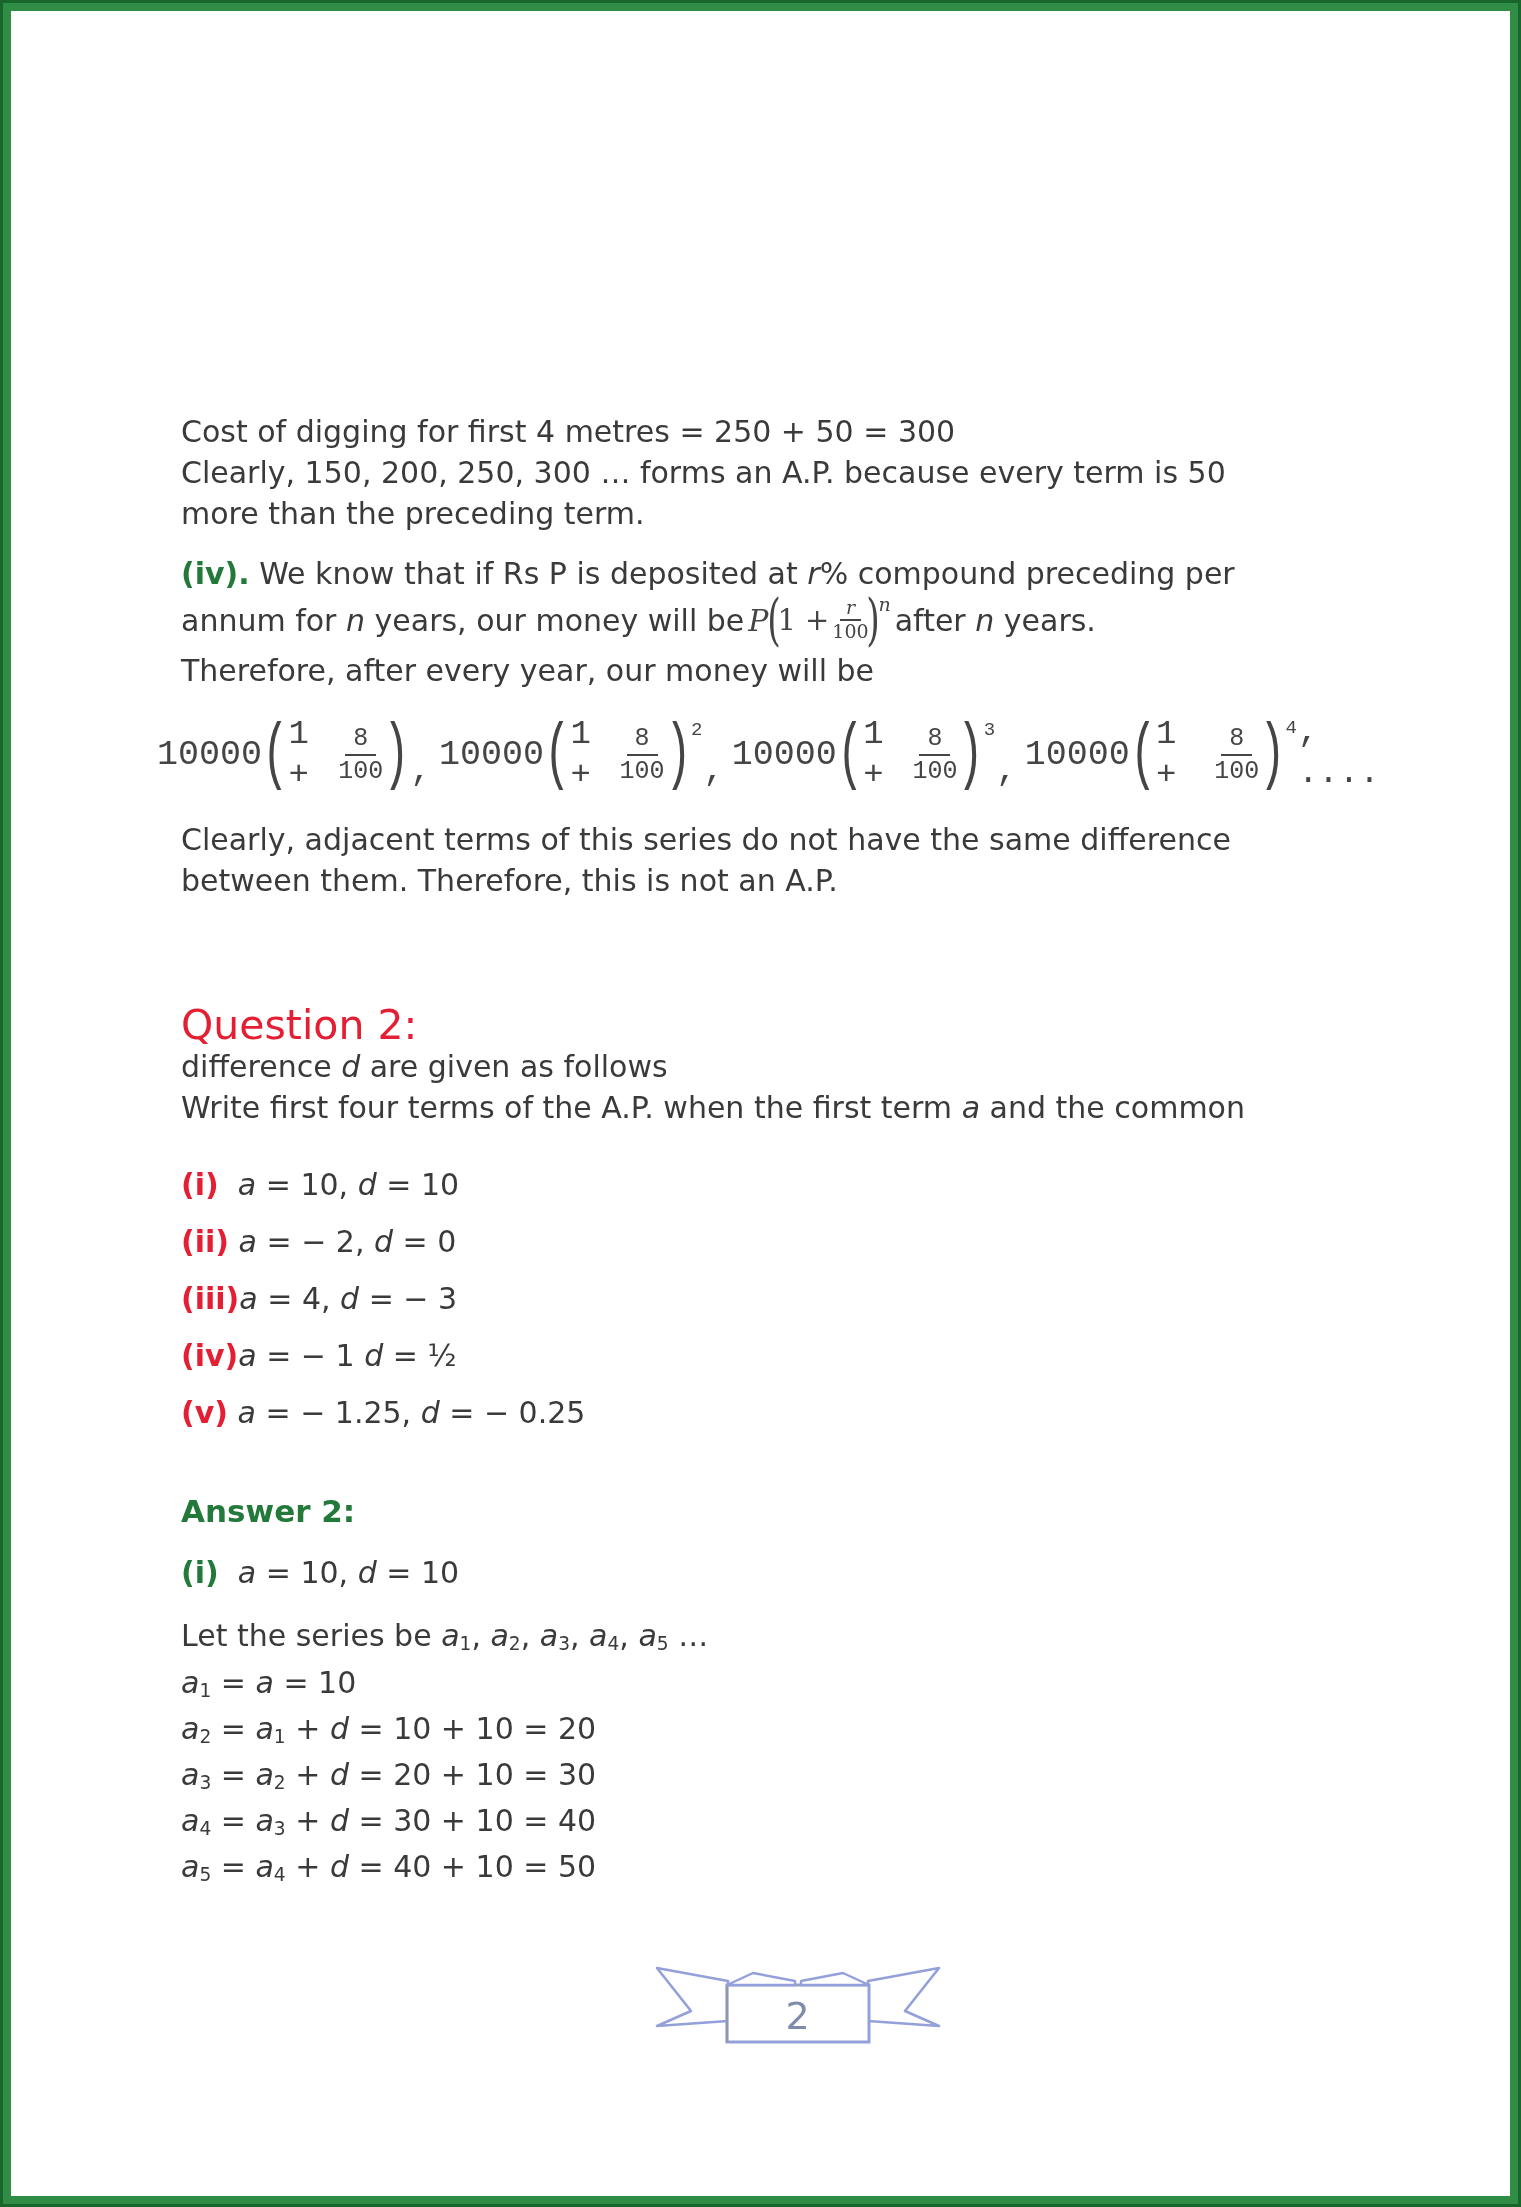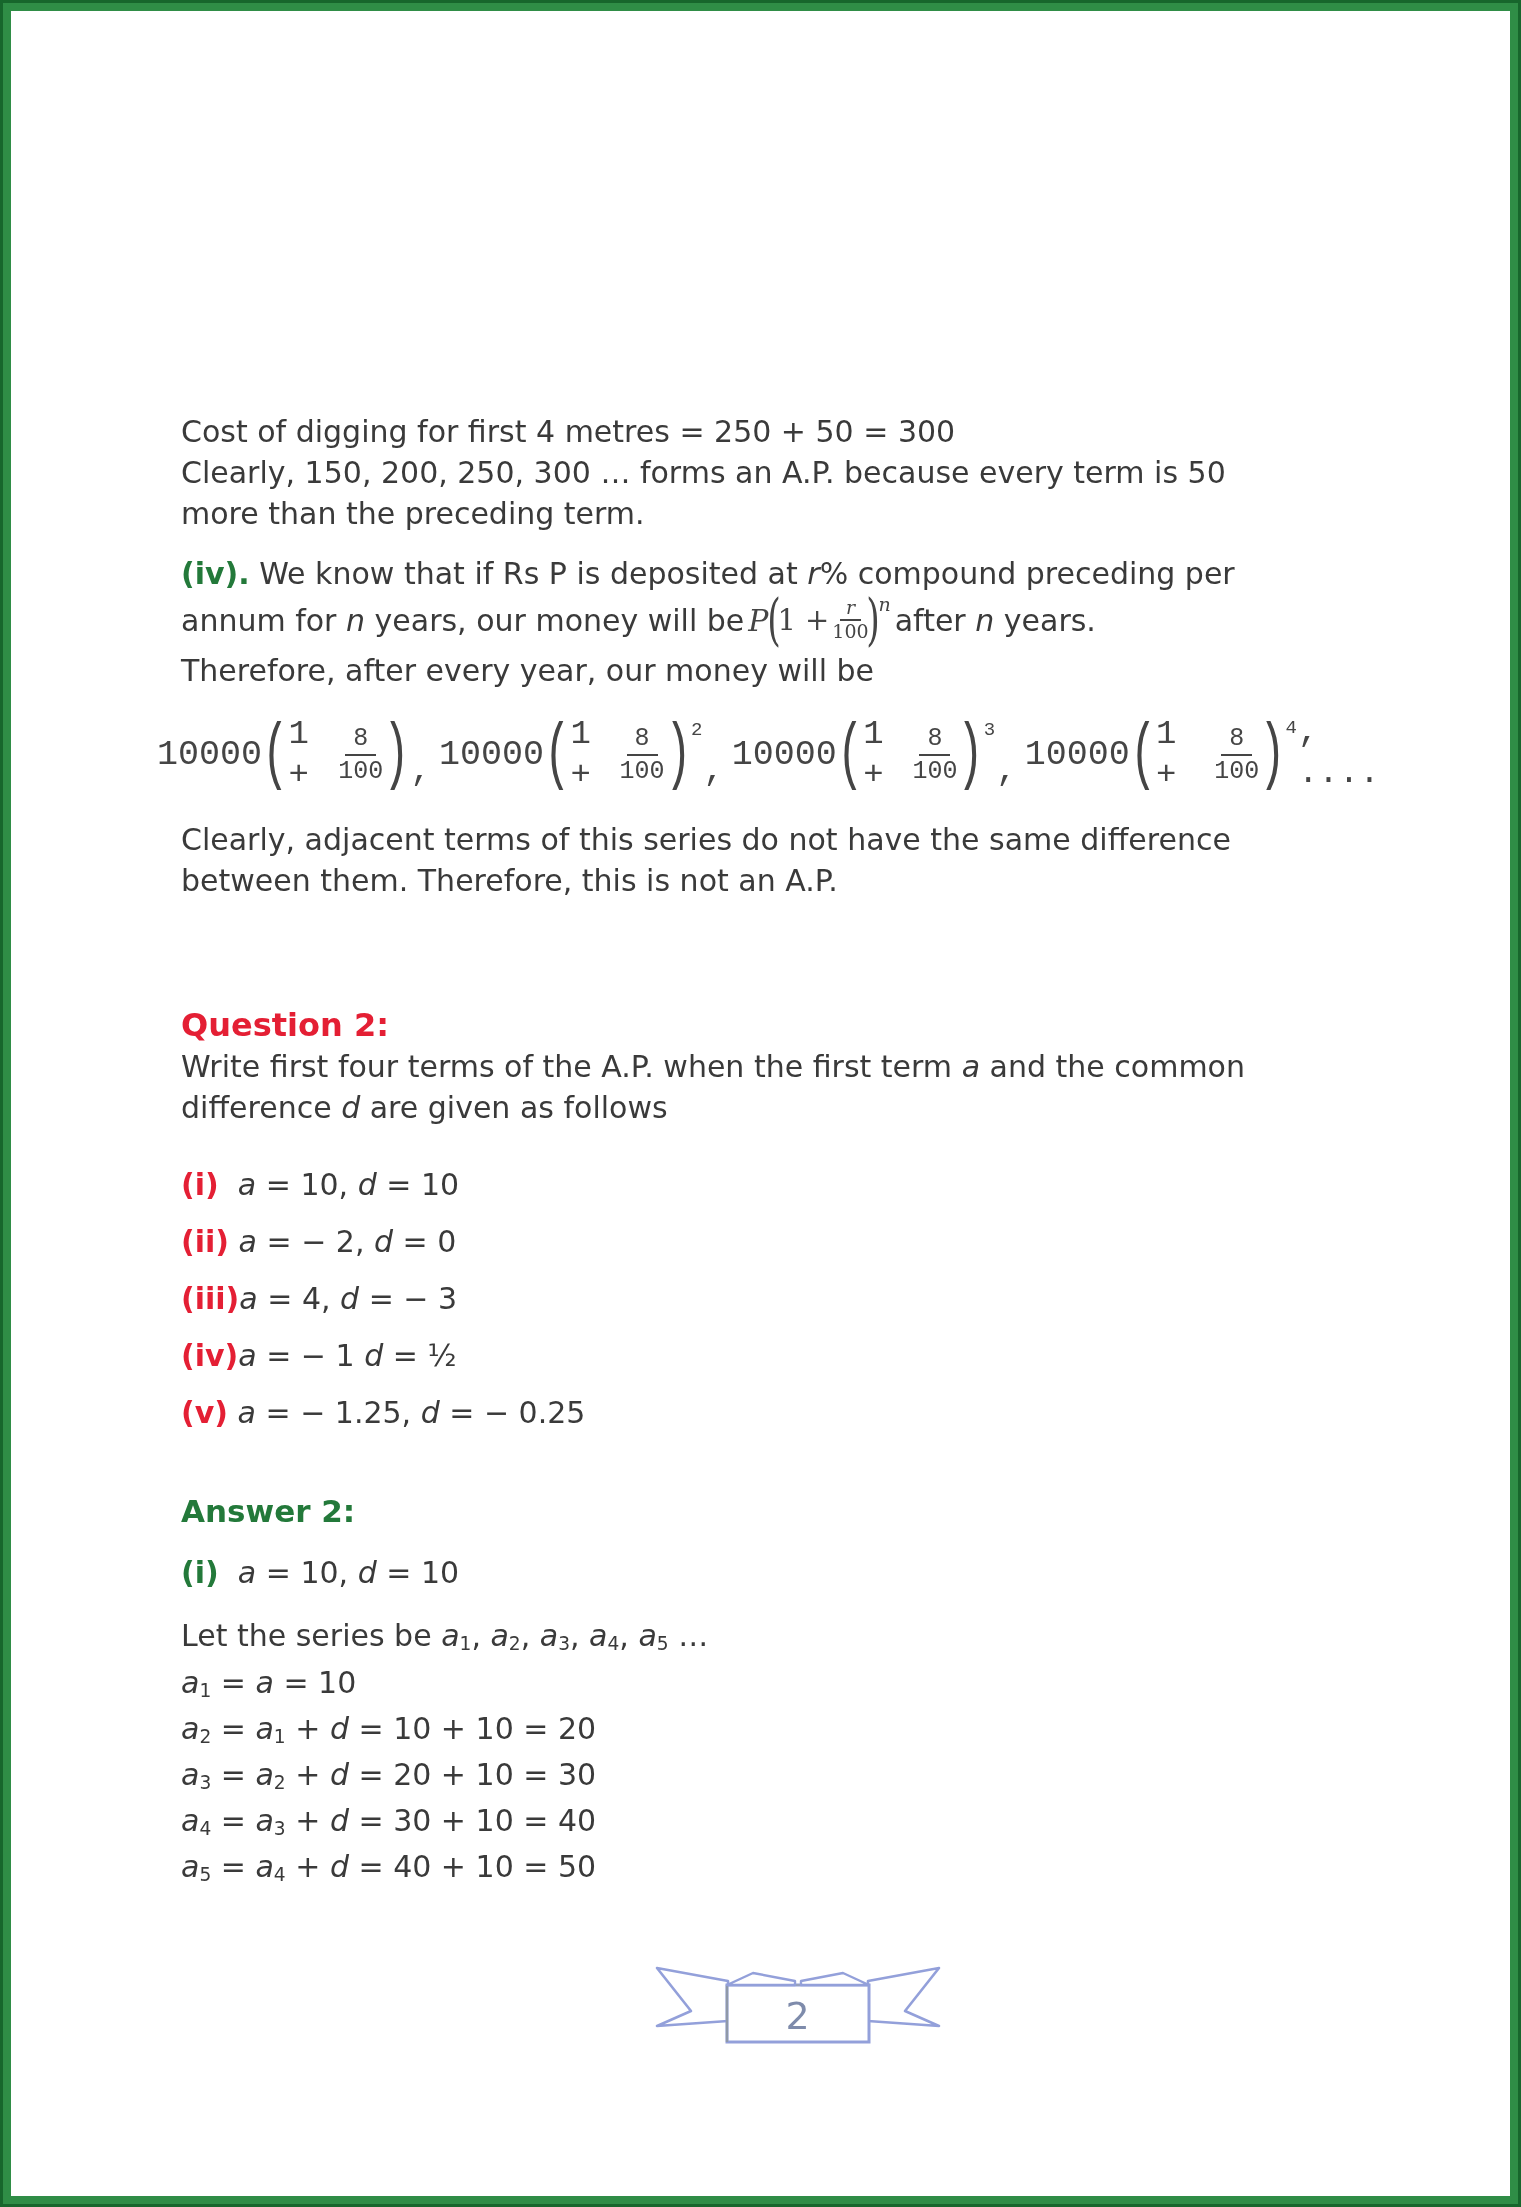--- a/index.html
+++ b/index.html
@@ -23,21 +23,21 @@
   }
 
   .line { white-space:pre-wrap; }
 
   .seg-i { font-style:italic; }
   .seg-sub { font-size:0.62em; vertical-align:-0.22em; }
 
   .green-label { color:#23793a; font-weight:bold; }
   .red-label   { color:#e41f34; font-weight:bold; }
 
-  .heading-red   { color:#e41f34; font-weight:bold; font-size:32px; }
+  .heading-red   { color:#e41f34; font-weight:normal; font-size:41px; }
   .heading-green { color:#23793a; font-weight:bold; font-size:31px; }
 
   .block-partiv { margin-top:19px; }
   .q2-heading   { margin-top:104px; }
   .q2-list      { margin-top:36px; }
   .q2-list .list-item { margin-bottom:16px; }
   .ans-heading  { margin-top:58px; }
   .ans-item     { margin-top:20px; }
   .series-line  { margin-top:22px; }
   .equations .line { line-height:38px; }
@@ -145,22 +145,22 @@
         </span>
     </div>
 
     <div class="conclusion">
       <div class="line">Clearly, adjacent terms of this series do not have the same difference</div>
       <div class="line">between them. Therefore, this is not an A.P.</div>
     </div>
 
     <div class="q2-heading heading-red line">Question 2:</div>
     <div>
+      <div class="line"><span>difference </span><span class="seg-i">d</span><span> are given as follows</span></div>
       <div class="line"><span>Write first four terms of the A.P. when the first term </span><span class="seg-i">a</span><span> and the common</span></div>
-      <div class="line"><span>difference </span><span class="seg-i">d</span><span> are given as follows</span></div>
     </div>
 
     <div class="q2-list">
       <div class="line list-item"><span class="red-label">(i)</span><span><span>  </span><span class="seg-i">a</span><span> = 10, </span><span class="seg-i">d</span><span> = 10</span></span></div>
       <div class="line list-item"><span class="red-label">(ii)</span><span><span> </span><span class="seg-i">a</span><span> = − 2, </span><span class="seg-i">d</span><span> = 0</span></span></div>
       <div class="line list-item"><span class="red-label">(iii)</span><span><span class="seg-i">a</span><span> = 4, </span><span class="seg-i">d</span><span> = − 3</span></span></div>
       <div class="line list-item"><span class="red-label">(iv)</span><span><span class="seg-i">a</span><span> = − 1 </span><span class="seg-i">d</span><span> = ½</span></span></div>
       <div class="line list-item"><span class="red-label">(v)</span><span><span> </span><span class="seg-i">a</span><span> = − 1.25, </span><span class="seg-i">d</span><span> = − 0.25</span></span></div>
     </div>
 

